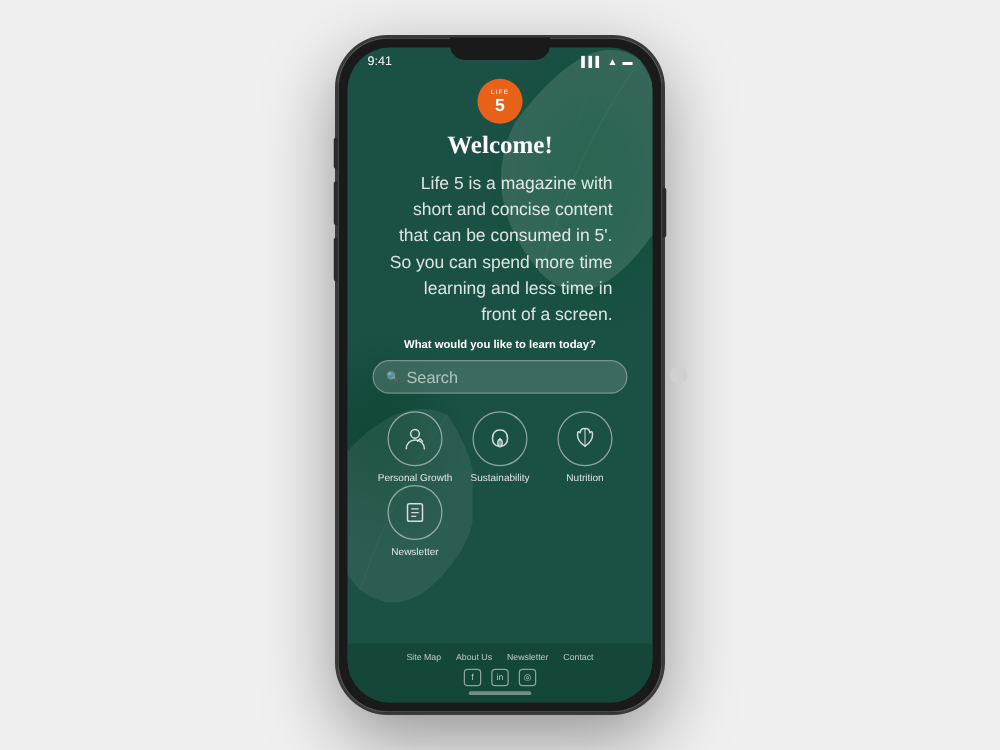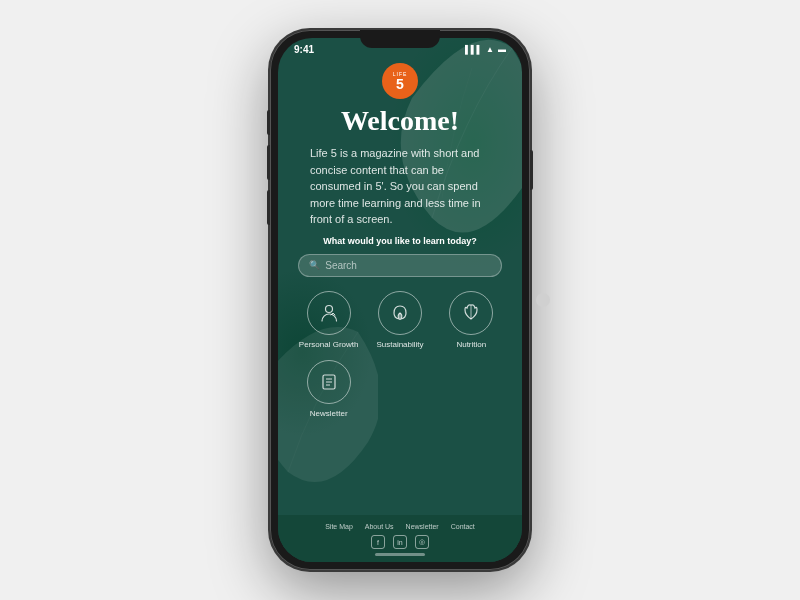--- a/index.html
+++ b/index.html
@@ -72,21 +72,21 @@
       justify-content: space-between;
       align-items: center;
       padding: 6px 16px 2px 16px;
       position: relative;
       z-index: 10;
     }
 
     .status-time {
       color: white;
       font-size: 10px;
-      font-weight: bold;
+      font-weight: normal;
       font-family: sans-serif;
     }
 
     .status-icons {
       display: flex;
       gap: 4px;
       align-items: center;
     }
 
     .status-icons span {
@@ -150,31 +150,31 @@
 
     .logo-inner {
       display: flex;
       flex-direction: column;
       align-items: center;
     }
 
     
     .welcome-title {
       color: white;
-      font-size: 28px;
+      font-size: 20px;
       font-weight: bold;
       font-family: Georgia, serif;
       margin-bottom: 8px;
       text-align: center;
     }
 
     .welcome-desc {
       color: rgba(255,255,255,0.85);
-      font-size: 11px;
-      text-align: left;
+      font-size: 14px;
+      text-align: right;
       line-height: 1.5;
       font-family: sans-serif;
       margin-bottom: 8px;
       max-width: 180px;
     }
 
     .learn-question {
       color: white;
       font-size: 9px;
       font-weight: bold;
@@ -197,29 +197,28 @@
       cursor: text;
     }
 
     .search-icon-svg {
       color: rgba(255,255,255,0.7);
       font-size: 9px;
     }
 
     .search-placeholder {
       color: rgba(255,255,255,0.6);
-      font-size: 10px;
+      font-size: 13px;
       font-family: sans-serif;
     }
 
     
     .categories {
       display: grid;
       grid-template-columns: repeat(3, 1fr);
-      gap: 10px;
       width: 100%;
       margin-bottom: 12px;
     }
 
     .category-item {
       display: flex;
       flex-direction: column;
       align-items: center;
       gap: 5px;
       cursor: pointer;

